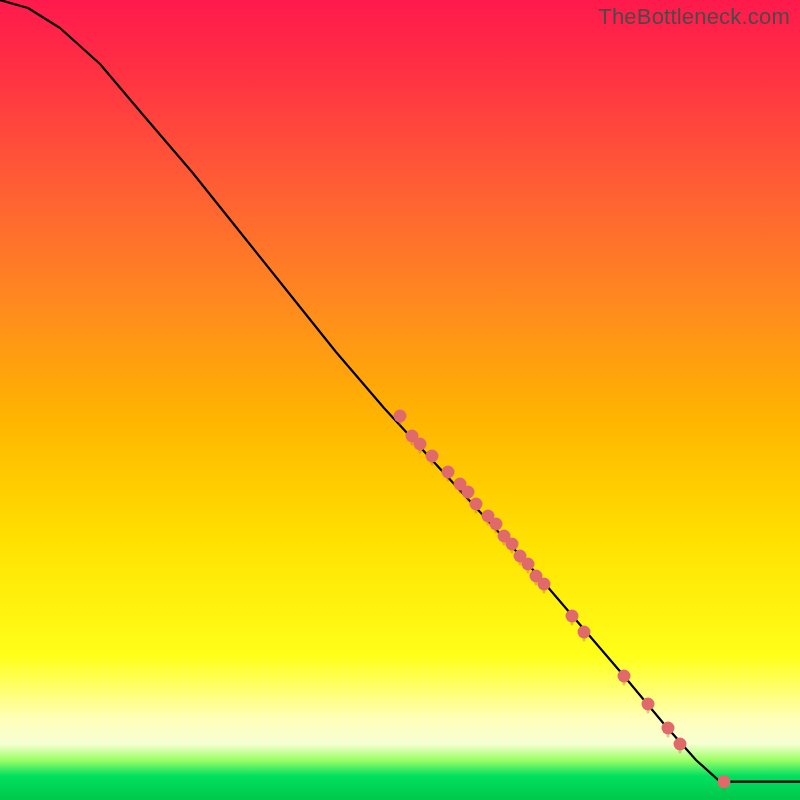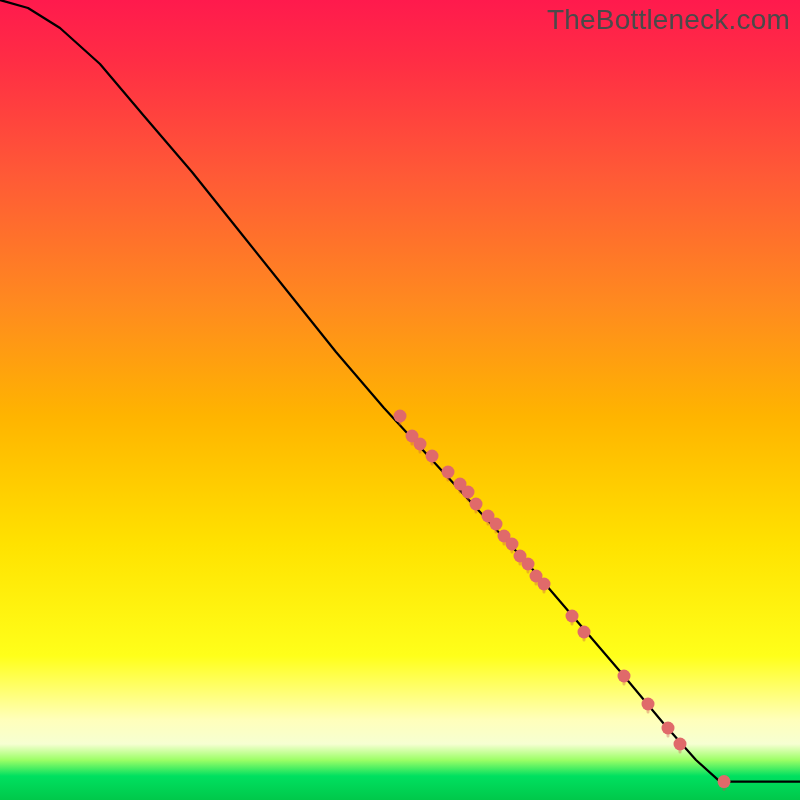--- a/index.html
+++ b/index.html
@@ -33,21 +33,21 @@
       #9cff66 95%,
       #00e060 97%,
       #00c84a 100%
     );
   }
   .watermark {
     position: absolute;
     top: 4px;
     right: 10px;
     color: #4a4a4a;
-    font-size: 28px;
+    font-size: 22px;
     font-weight: 400;
     letter-spacing: 0.2px;
     user-select: none;
   }
   svg.overlay {
     position: absolute;
     inset: 0;
   }
 </style>
 </head>

